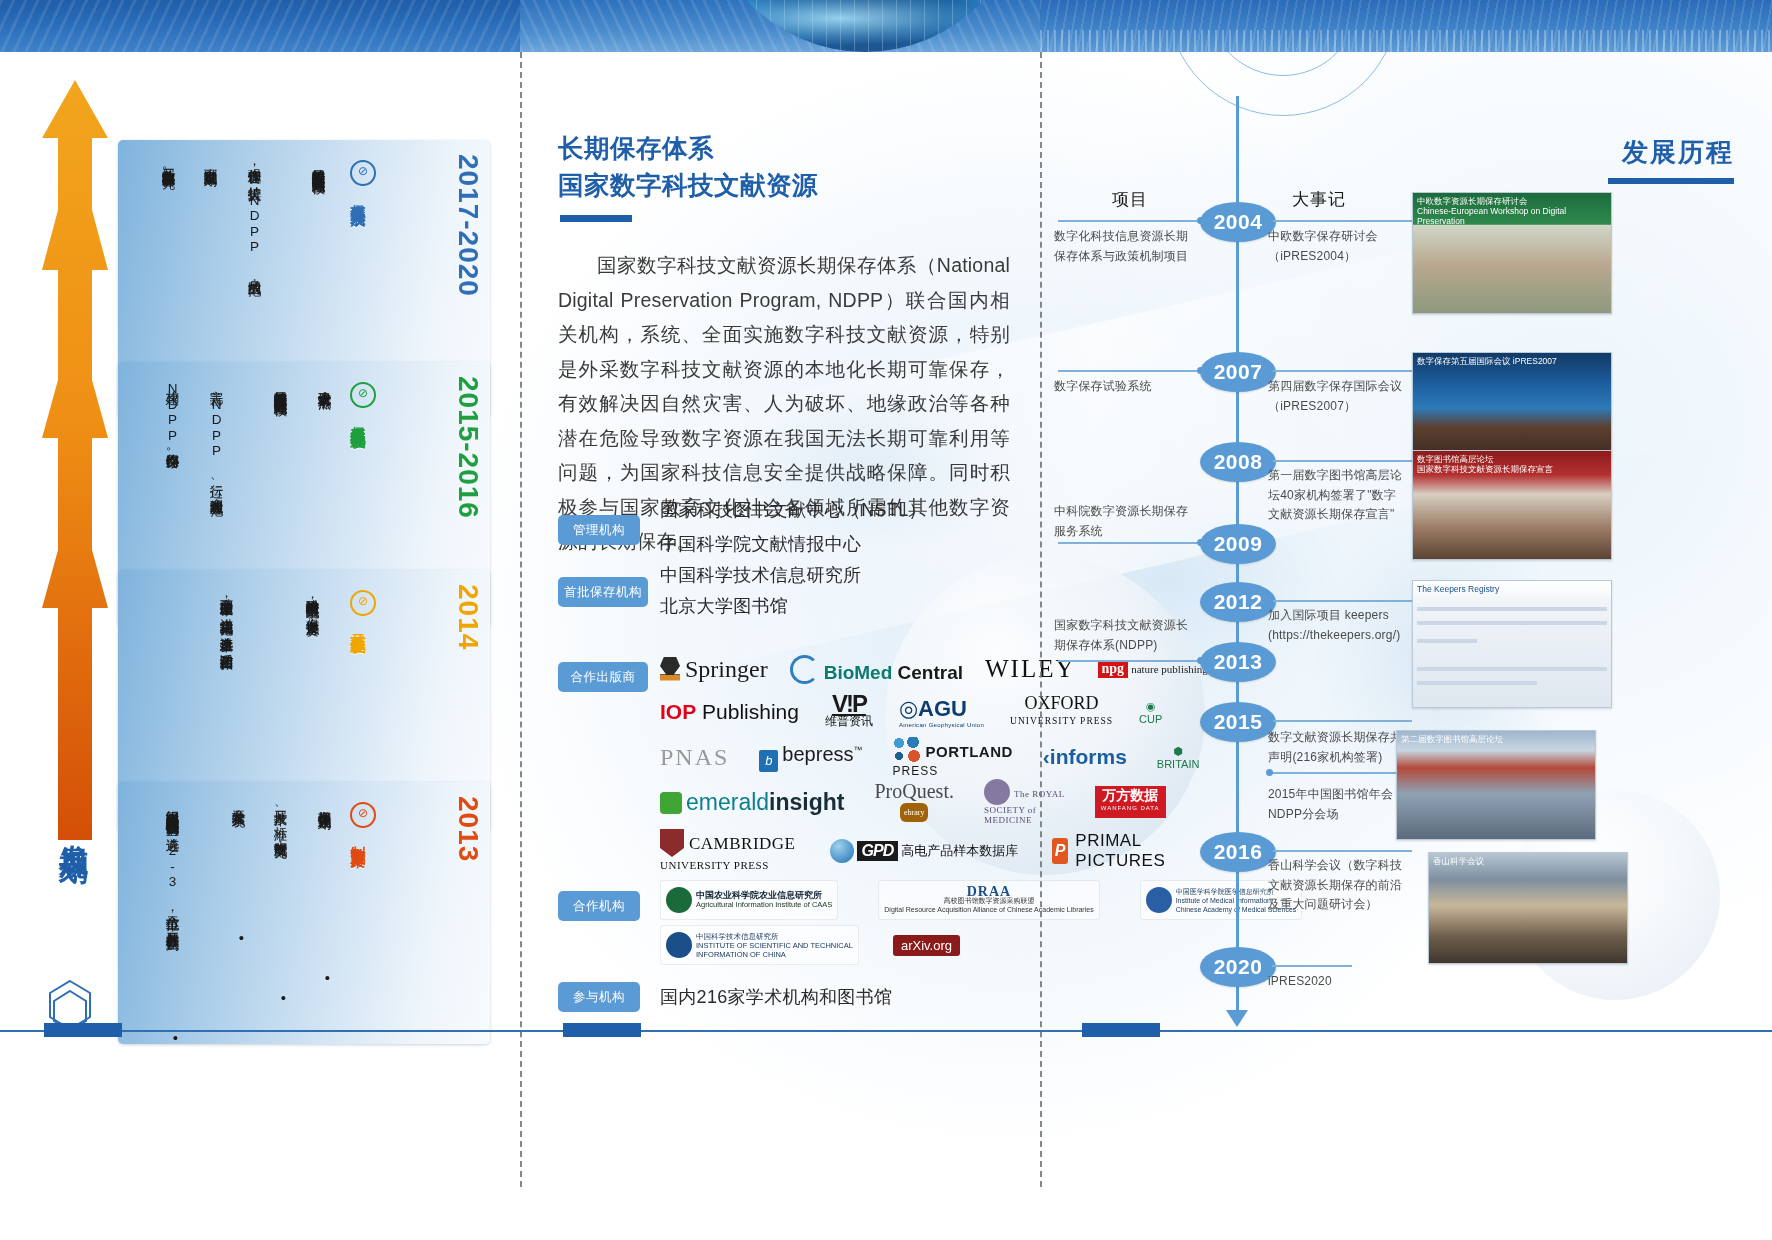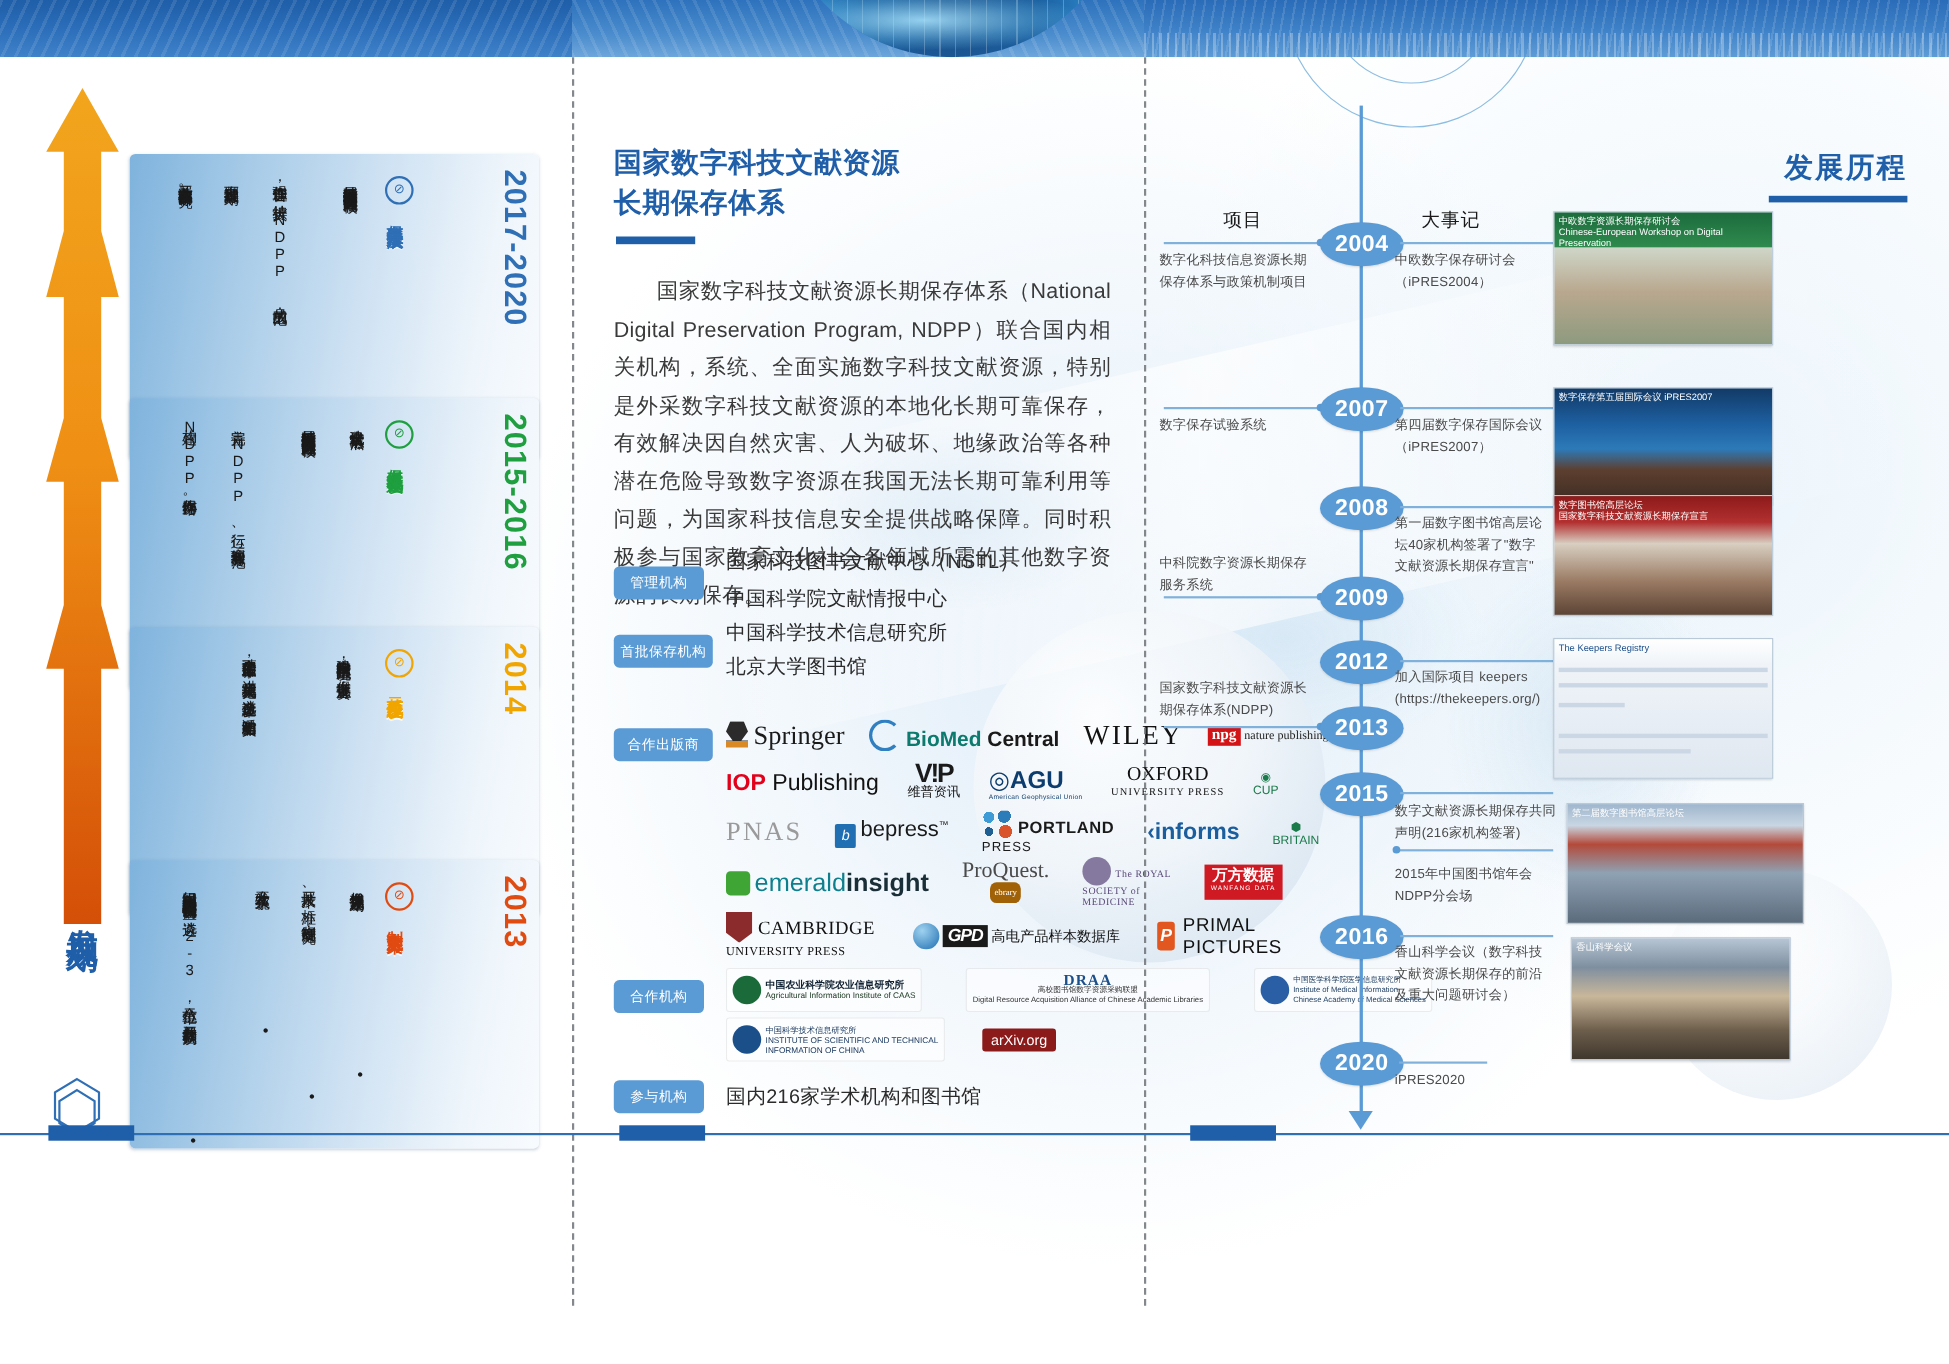--- a/index.html
+++ b/index.html
@@ -145,21 +145,21 @@
   .l-bmc{font-size:19px;font-weight:bold;color:#1a1a1a;}
   .l-bmc i{font-style:normal;color:#0c7a6d;}
   .l-bmc .ring{display:inline-block;width:23px;height:23px;border:3px solid #2f7fc1;border-radius:50%;
     border-right-color:transparent;vertical-align:-5px;margin-right:5px;}
   .l-wiley{font-family:"Liberation Serif",serif;font-size:25px;letter-spacing:2px;color:#111;}
   .l-npg{font-family:"Liberation Serif",serif;font-size:11px;color:#222;}
   .l-npg b{display:inline-block;background:#d41317;color:#fff;font-size:14px;padding:1px 4px;margin-right:3px;}
   .l-iop{font-size:21px;color:#111;}
   .l-iop b{color:#e2001a;}
   .l-vip{font-size:12px;color:#111;text-align:center;line-height:13px;}
-  .l-vip .big{font-size:24px;font-weight:bold;letter-spacing:-2px;color:#1a1a1a;}
+  .l-vip .big{font-size:24px;font-weight:bold;letter-spacing:-2px;color:#1a1a1a;text-decoration:underline;}
   .l-agu{font-size:22px;font-weight:bold;color:#0d3d6e;}
   .l-agu small{display:block;font-size:6px;letter-spacing:.3px;font-weight:normal;}
   .l-oxf{font-family:"Liberation Serif",serif;font-size:18px;color:#111;text-align:center;line-height:18px;}
   .l-oxf small{display:block;font-size:9.5px;letter-spacing:1px;}
   .l-cup2{font-size:11px;color:#1b7a4a;text-align:center;}
   .l-pnas{font-family:"Liberation Serif",serif;font-size:24px;letter-spacing:2px;color:#9a9a9a;}
   .l-bepress{font-size:20px;color:#1a1a1a;}
   .l-bepress .sq{display:inline-block;width:19px;height:22px;background:#1f6fb2;color:#fff;
     font-size:13px;line-height:22px;text-align:center;margin-right:4px;vertical-align:-4px;border-radius:2px;}
   .l-portland{font-size:15px;font-weight:bold;color:#1a1a1a;line-height:14px;letter-spacing:.5px;}
@@ -319,22 +319,22 @@
   <div class="left-title">发展规划</div>
 
   <svg class="hex-logo" viewBox="0 0 56 64">
     <polygon points="28,4 48,16 48,40 28,52 8,40 8,16" fill="none" stroke="#2f6fb5" stroke-width="2"></polygon>
     <polygon points="28,14 44,24 44,44 28,54 12,44 12,24" fill="none" stroke="#2f6fb5" stroke-width="2"></polygon>
   </svg>
 </div>
 
 <div class="center">
   <div class="c-title">
+    <div>长期保存体系</div>
     <div>国家数字科技文献资源</div>
-    <div>长期保存体系</div>
   </div>
   <div class="c-rule"></div>
   <div class="c-body">国家数字科技文献资源长期保存体系（National Digital Preservation Program, NDPP）联合国内相关机构，系统、全面实施数字科技文献资源，特别是外采数字科技文献资源的本地化长期可靠保存，有效解决因自然灾害、人为破坏、地缘政治等各种潜在危险导致数字资源在我国无法长期可靠利用等问题，为国家科技信息安全提供战略保障。同时积极参与国家教育文化社会各领域所需的其他数字资源的长期保存。</div>
 
   <div class="tag" style="left:38px;top:443px;margin-top:20px;">管理机构</div>
   <div class="tagtext" style="left:140px;top:443px;">国家科技图书文献中心（NSTL）</div>
 
   <div class="tag wide" style="left:38px;top:525px;">首批保存机构</div>
   <div class="tagtext" style="left:140px;top:477px;white-space:pre-line;line-height:31px;">中国科学院文献情报中心
 中国科学技术信息研究所
@@ -545,19 +545,19 @@
 国家数字科技文献资源长期保存宣言</div>
   </div>
   <div class="photo ph-4" style="left:372px;top:528px;width:198px;height:126px;">
     <div class="cap" style="color:#1b4f8a;">The Keepers Registry</div>
     <div class="bar" style="top:26px;"></div>
       <div class="bar" style="top:40px;"></div>
     <div class="bar" style="top:58px;width:60px;"></div>
       <div class="bar" style="top:86px;"></div>
     <div class="bar" style="top:100px;width:120px;"></div>
   </div>
-  <div class="photo ph-5" style="left:384px;top:678px;width:198px;height:108px;padding-left:16px;">
+  <div class="photo ph-5" style="left:356px;top:678px;width:198px;height:108px;">
     <div class="cap">第二届数字图书馆高层论坛</div>
   </div>
   <div class="photo ph-6" style="left:372px;top:800px;width:198px;height:110px;">
     <div class="cap">香山科学会议</div>
   </div>
 </div>
 
 </body></html>

